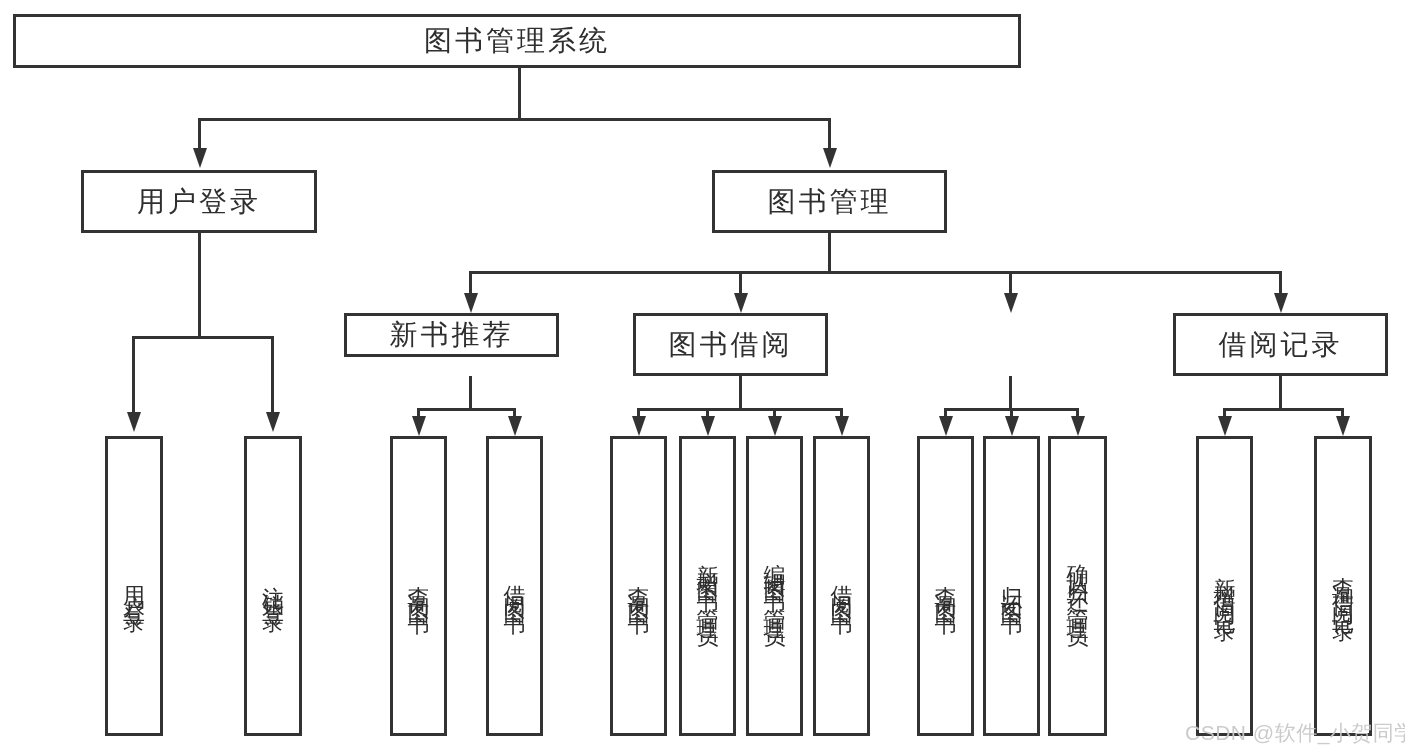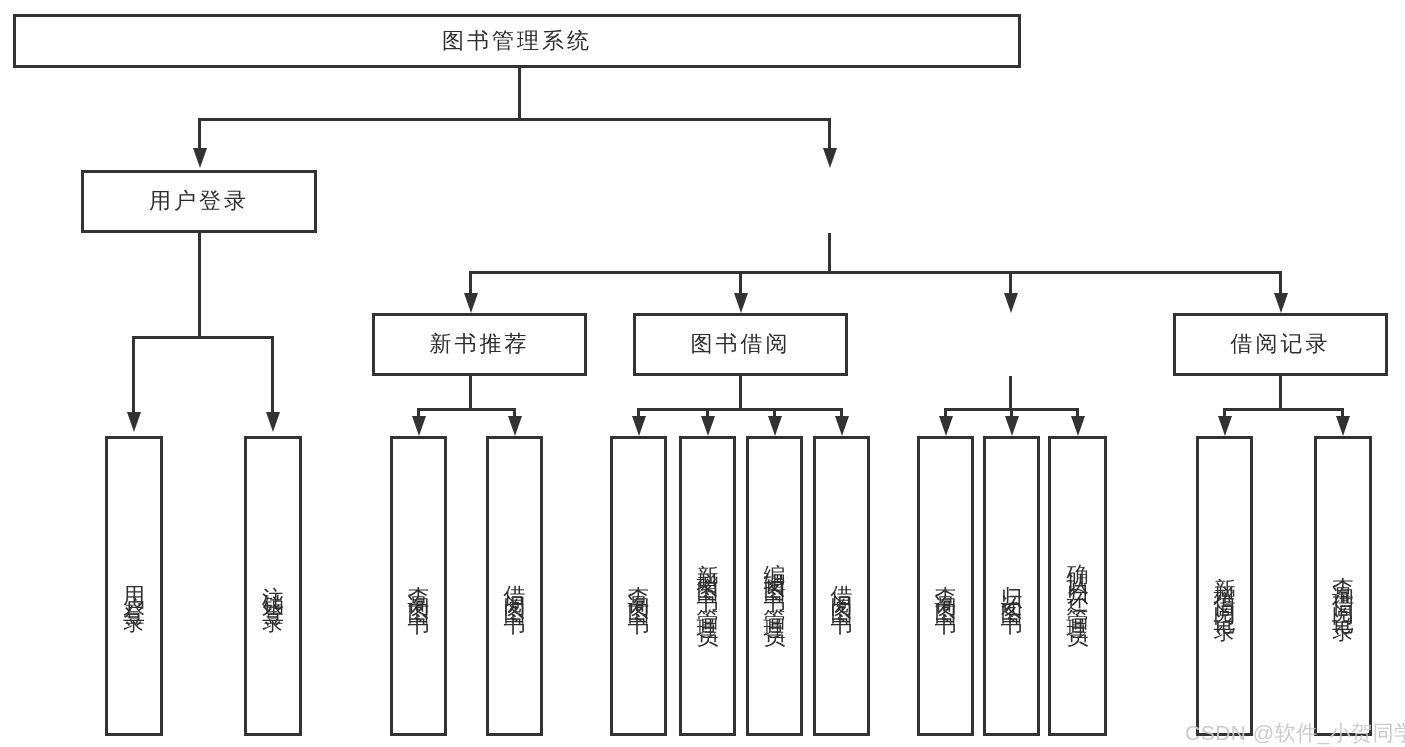--- a/index.html
+++ b/index.html
@@ -48,21 +48,21 @@
   
   .box {
     position: absolute;
     box-sizing: border-box;
     border: 3px solid var(--line);
     background: var(--background);
     color: var(--text);
     display: flex;
     align-items: center;
     justify-content: center;
-    font-size: 22px;
+    font-size: 28px;
     letter-spacing: 3px;
     text-align: center;
     line-height: 1.2;
     white-space: nowrap;
   }
   .leaf {
     writing-mode: vertical-rl;
     white-space: normal;
     letter-spacing: 9px;
     line-height: 1;
@@ -119,23 +119,24 @@
   <div class="arrow" style="left:1076px;top:408px;height:8px"></div>
 
   <div class="vline" style="left:1279px;top:376px;height:32px"></div>
   <div class="hline" style="left:1223px;top:408px;width:120px"></div>
   <div class="arrow" style="left:1223px;top:408px;height:8px"></div>
   <div class="arrow" style="left:1341px;top:408px;height:8px"></div>
 
   <div class="box" style="left:13px;top:14px;width:1008px;height:54px">图书管理系统</div>
 
   <div class="box" style="left:81px;top:170px;width:236px;height:63px">用户登录</div>
+  <div class="box" style="left:712px;top:170px;width:235px;height:63px">图书管理</div>
 
-  <div class="box" style="left:372px;top:313px;width:215px;height:63px">新书推荐</div>
-  <div class="box" style="left:633px;top:313px;width:215px;height:63px">图书借阅</div>
+  <div class="box" style="left:344px;top:313px;width:215px;height:44px">新书推荐</div>
+  <div class="box" style="left:633px;top:313px;width:195px;height:63px">图书借阅</div>
   <div class="box" style="left:1173px;top:313px;width:215px;height:63px">借阅记录</div>
 
   <div class="box leaf" style="left:105px;top:436px;width:58px;height:300px">用户登录</div>
   <div class="box leaf" style="left:244px;top:436px;width:58px;height:300px">注销登录</div>
 
   <div class="box leaf" style="left:390px;top:436px;width:57px;height:300px">查询图书</div>
   <div class="box leaf" style="left:486px;top:436px;width:57px;height:300px">借阅图书</div>
 
   <div class="box leaf" style="left:610px;top:436px;width:57px;height:300px">查询图书</div>
   <div class="box leaf" style="left:679px;top:436px;width:57px;height:300px">新增图书（管理员）</div>

